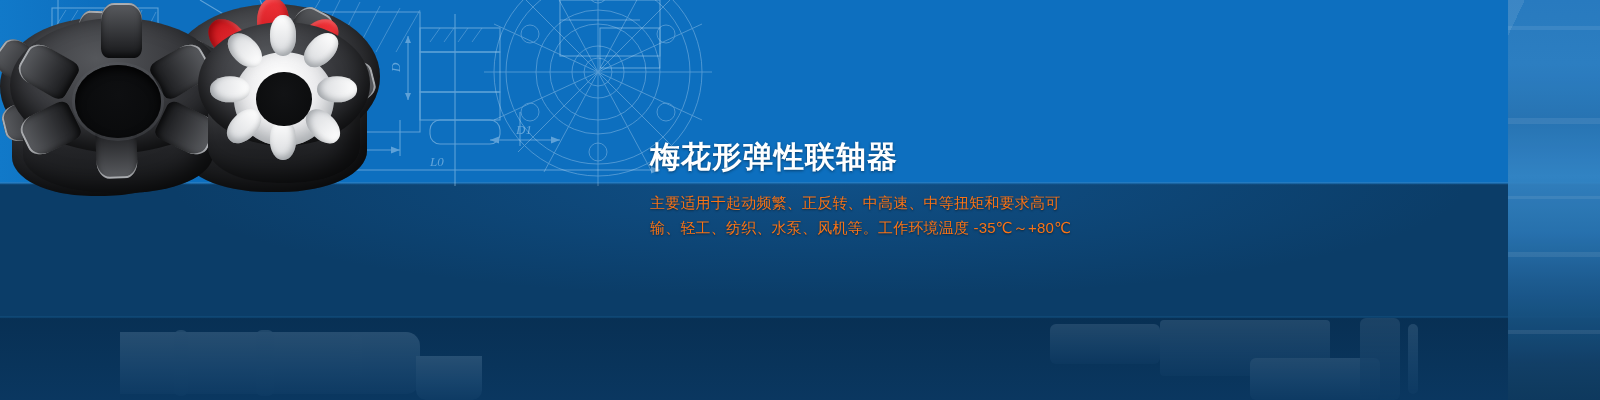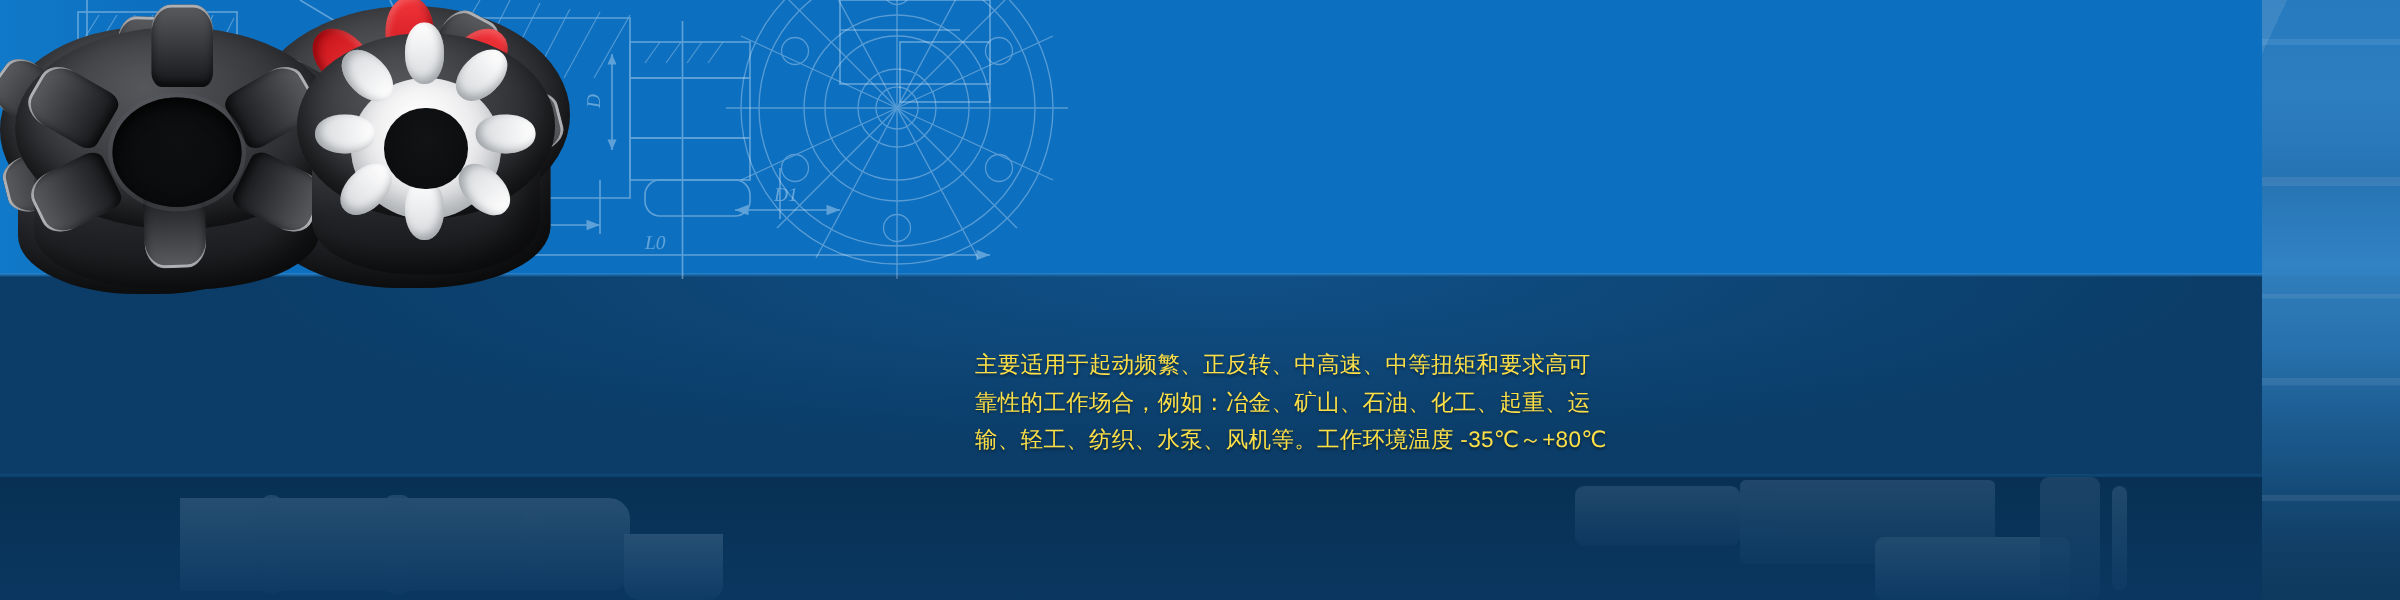--- a/index.html
+++ b/index.html
@@ -92,22 +92,22 @@
   
   .ghost{position:absolute;opacity:.22;}
   .ghost .bar{position:absolute;border-radius:6px;
     background:linear-gradient(to bottom,#93b4cf,#4d7ca5 55%,#1d4a74);}
 
   
   #headline{position:absolute;left:650px;top:137px;
     font-size:30px;font-weight:bold;color:#ffffff;letter-spacing:1px;
     text-shadow:0 1px 3px rgba(0,0,0,.45);white-space:nowrap;}
   #desc{position:absolute;left:650px;top:190px;width:400px;
-    font-size:15px;line-height:25px;color:#fde047;letter-spacing:.2px;
-    text-shadow:0 1px 2px rgba(0,0,0,.5);margin-top:41px;}
+    font-size:15px;line-height:25px;color:#f97316;letter-spacing:.2px;
+    text-shadow:0 1px 2px rgba(0,0,0,.5);}
   #desc p{margin:0;white-space:nowrap;}
   #desc p.indent{text-indent:0;}
 </style>
 </head>
 <body>
 
 <div id="banner">
 
   <div class="band band-top"></div>
   <div class="band band-mid"></div>
@@ -330,20 +330,20 @@
   </div>
   <div class="ghost" style="left:1010px;top:318px;width:420px;height:82px;opacity:.18;">
     <div class="bar" style="left:40px;top:6px;width:110px;height:40px;"></div>
     <div class="bar" style="left:150px;top:2px;width:170px;height:56px;
       border-radius:4px;"></div>
     <div class="bar" style="left:240px;top:40px;width:130px;height:42px;"></div>
     <div class="bar" style="left:350px;top:0;width:40px;height:82px;opacity:.8;"></div>
     <div class="bar" style="left:398px;top:6px;width:10px;height:70px;"></div>
   </div>
 
+  <div id="headline">梅花形弹性联轴器</div>
 
   <div id="desc">
     <p>主要适用于起动频繁、正反转、中高速、中等扭矩和要求高可</p>
-    <p>靠性的工作场合，例如：冶金、矿山、石油、化工、起重、运</p>
     <p>输、轻工、纺织、水泵、风机等。工作环境温度 -35℃～+80℃</p>
   </div>
 
 </div>
 
 </body></html>

